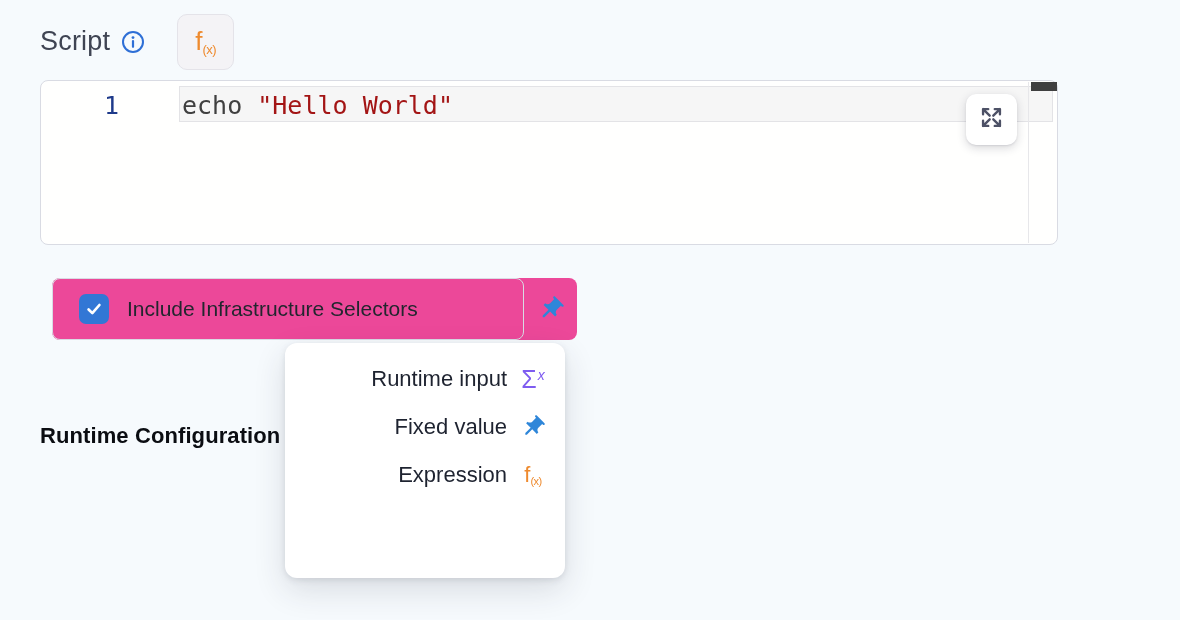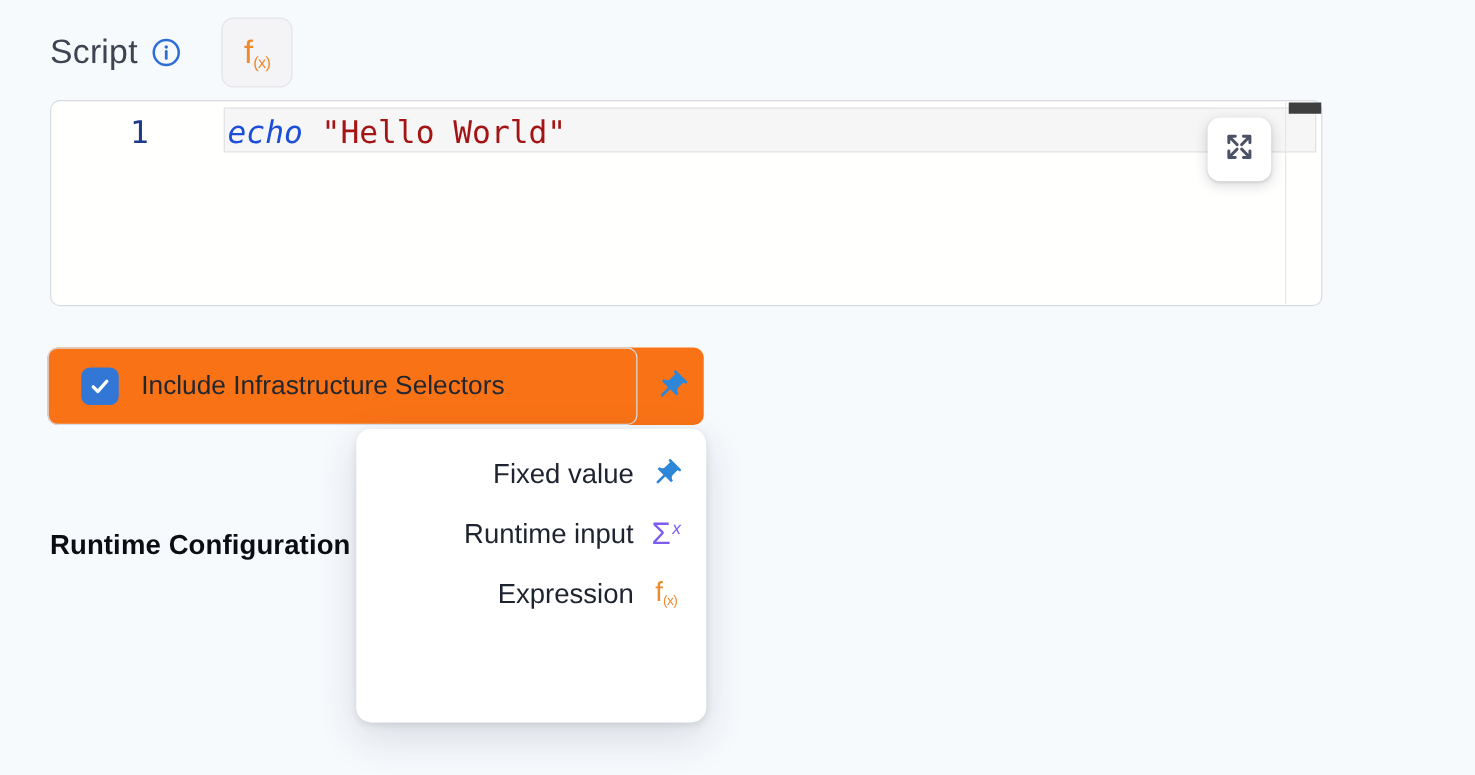--- a/index.html
+++ b/index.html
@@ -41,39 +41,39 @@
     font-size: 25px; line-height: 33px; color: #1e3a8a;
   }
   .editor .current-line {
     position: absolute; left: 138px; right: 4px; top: 5px; height: 36px;
     background: #f6f6f6; border: 1px solid #e3e3e6;
   }
   .editor .code-line {
     position: absolute; left: 141px; top: 8px;
     font-size: 25px; line-height: 33px; white-space: pre;
   }
-  .code-keyword { color: #1d4ed8; font-style: italic; }
+  .code-keyword { color: #404040; }
   .code-string { color: #a31515; }
   .editor .vline { position: absolute; left: 987px; top: 1px; bottom: 1px; width: 1px; background: #e7e7ea; }
   .editor .scroll-thumb {
     position: absolute; left: 990px; top: 1px; width: 26px; height: 9px;
     background: #3f3f3f; cursor: pointer;
   }
   .expand-button {
     position: absolute; left: 925px; top: 13px; width: 51px; height: 51px;
     background: #ffffff; border-radius: 10px;
     box-shadow: 0 3px 10px rgba(40,41,61,0.18), 0 1px 2px rgba(40,41,61,0.10);
     display: flex; align-items: center; justify-content: center;
     cursor: pointer;
   }
 
   
   .selectors-row {
-    position: absolute; left: 38px; top: 278px; width: 525px; height: 62px;
-    background: #f97316; border-radius: 8px; display: flex; cursor: pointer;
+    position: absolute; left: 52px; top: 278px; width: 525px; height: 62px;
+    background: #ec4899; border-radius: 8px; display: flex; cursor: pointer;
   }
   .selectors-box {
     width: 472px; height: 62px; border: 1px solid #d9dbe4; border-radius: 8px;
     display: flex; align-items: center; padding-left: 26px;
   }
   .checkbox {
     width: 30px; height: 30px; border-radius: 7px; background: #3277d5;
     display: flex; align-items: center; justify-content: center; flex: none;
     cursor: pointer;
   }
@@ -163,31 +163,31 @@
       <path transform="rotate(45 12 12)" fill="#2e86d9" d="M16 9V4h1c.55 0 1-.45 1-1s-.45-1-1-1H7c-.55 0-1 .45-1 1s.45 1 1 1h1v5c0 1.66-1.34 3-3 3v2h5.97v7l1 1 1-1v-7H19v-2c-1.66 0-3-1.34-3-3z"></path>
     </svg>
   </div>
 </div>
 
 <div class="optional-heading">Runtime Configuration</div>
 
 <div class="type-menu">
   <div class="items">
     <div class="menu-item">
+      <span class="menu-label">Runtime input</span>
+      <span class="icon-cell">
+        <span class="sigma-glyph"><span>Σ</span><span class="sigma-sup">x</span></span>
+      </span>
+    </div>
+    <div class="menu-item">
       <span class="menu-label">Fixed value</span>
       <span class="icon-cell">
         <svg width="26" height="26" viewBox="0 0 24 24">
           <path transform="rotate(45 12 12)" fill="#2e86d9" d="M16 9V4h1c.55 0 1-.45 1-1s-.45-1-1-1H7c-.55 0-1 .45-1 1s.45 1 1 1h1v5c0 1.66-1.34 3-3 3v2h5.97v7l1 1 1-1v-7H19v-2c-1.66 0-3-1.34-3-3z"></path>
         </svg>
-      </span>
-    </div>
-    <div class="menu-item">
-      <span class="menu-label">Runtime input</span>
-      <span class="icon-cell">
-        <span class="sigma-glyph"><span>Σ</span><span class="sigma-sup">x</span></span>
       </span>
     </div>
     <div class="menu-item">
       <span class="menu-label">Expression</span>
       <span class="icon-cell">
         <span class="fx-glyph-small"><span>f</span><span class="fx-sub">(x)</span></span>
       </span>
     </div>
   </div>
 </div>

